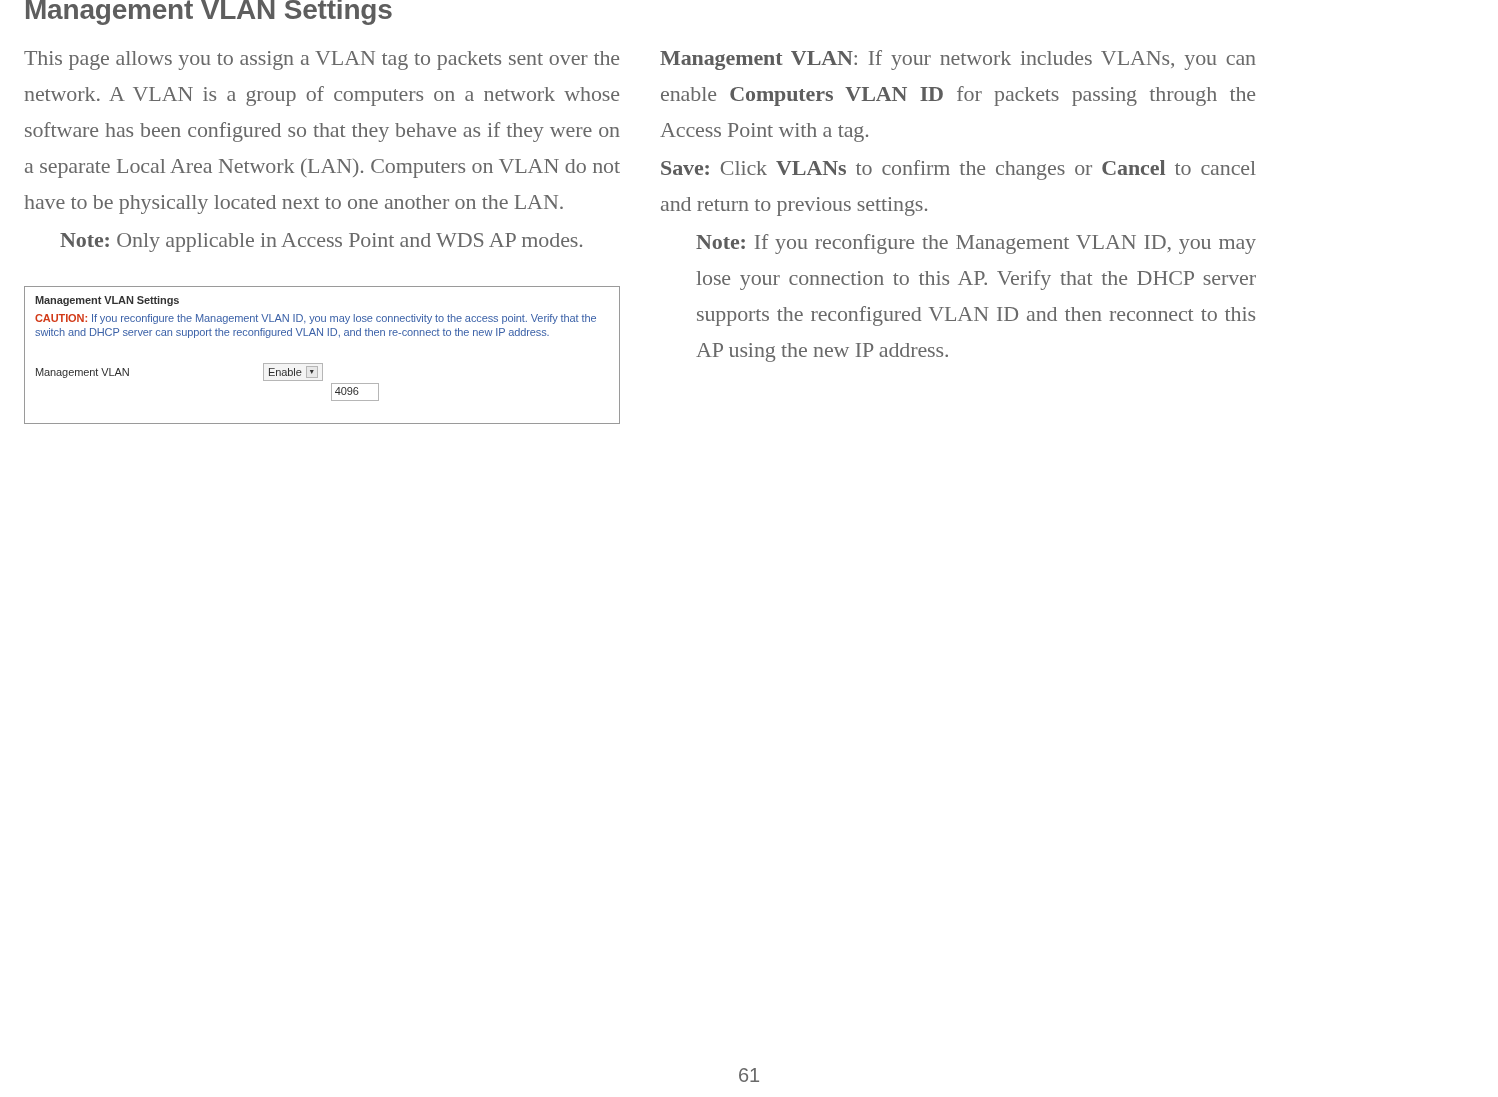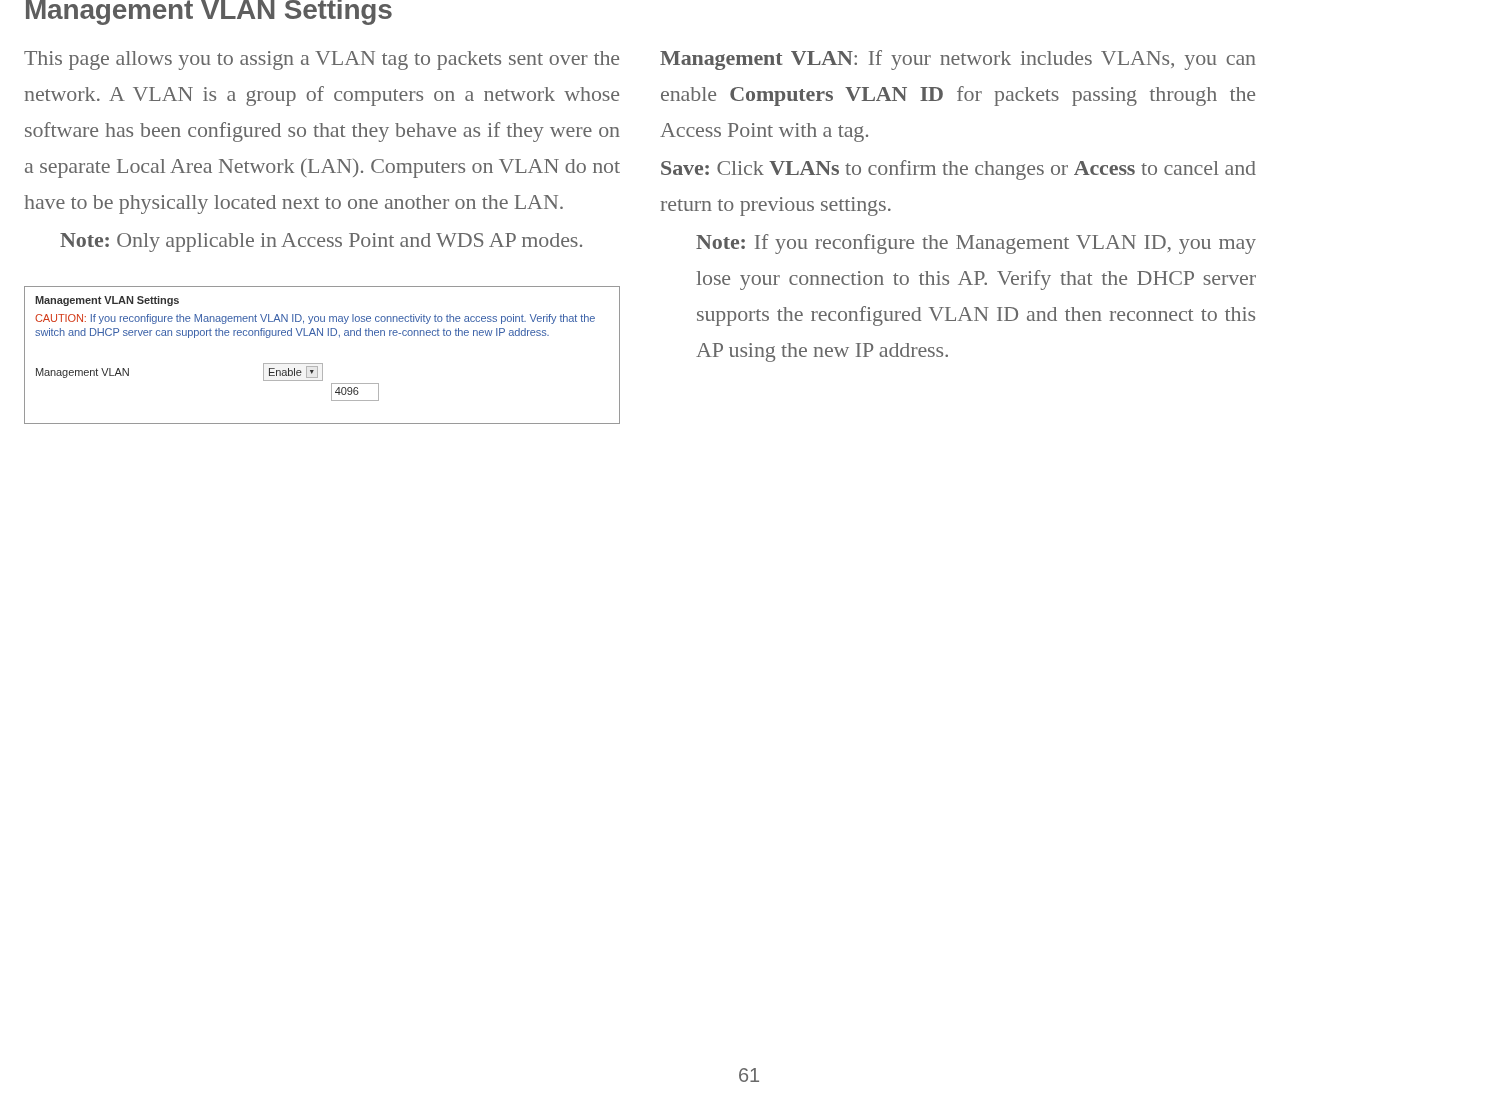--- a/index.html
+++ b/index.html
@@ -59,21 +59,21 @@
     line-height: 14px;
     color: #2f2f2f;
     padding: 6px 10px 22px 10px;
     background: #ffffff;
   }
   .shot-title {
     font-weight: 700;
     color: #343434;
     margin-bottom: 4px;
   }
-  .caution-label { color: #d23a18; font-weight: 400; }
+  .caution-label { color: #d23a18; font-weight: 700; }
   .caution-text { color: #3c62a8; }
   .shot-caution { margin-bottom: 4px; }
   .shot-row {
     display: flex;
     align-items: center;
     gap: 8px;
   }
   .shot-label {
     width: 220px;
     color: #2f2f2f;
@@ -149,21 +149,21 @@
           <span class="shot-input">4096</span>
         </div>
       </div>
     </div>
 
     <div class="col">
       <p class="justify">
         <span class="bold-inline">Management VLAN</span><span>: If your network includes VLANs, you can enable </span><span class="bold-inline">Computers VLAN ID</span><span> for packets passing through the Access Point with a tag.</span>
       </p>
       <p class="justify">
-        <span class="bold-inline">Save:</span><span> Click </span><span class="bold-inline">VLANs</span><span> to confirm the changes or </span><span class="bold-inline">Access</span><span> to cancel and return to previous settings.</span>
+        <span class="bold-inline">Save:</span><span> Click </span><span class="bold-inline">VLANs</span><span> to confirm the changes or </span><span class="bold-inline">Cancel</span><span> to cancel and return to previous settings.</span>
       </p>
       <p class="indent justify">
         <span class="bold-inline">Note:</span><span> If you reconfigure the Management VLAN ID, you may lose your connection to this AP. Verify that the DHCP server supports the reconfigured VLAN ID and then reconnect to this AP using the new IP address.</span>
       </p>
     </div>
   </div>
 
   <div class="page-number">61</div>
 </div>
 

